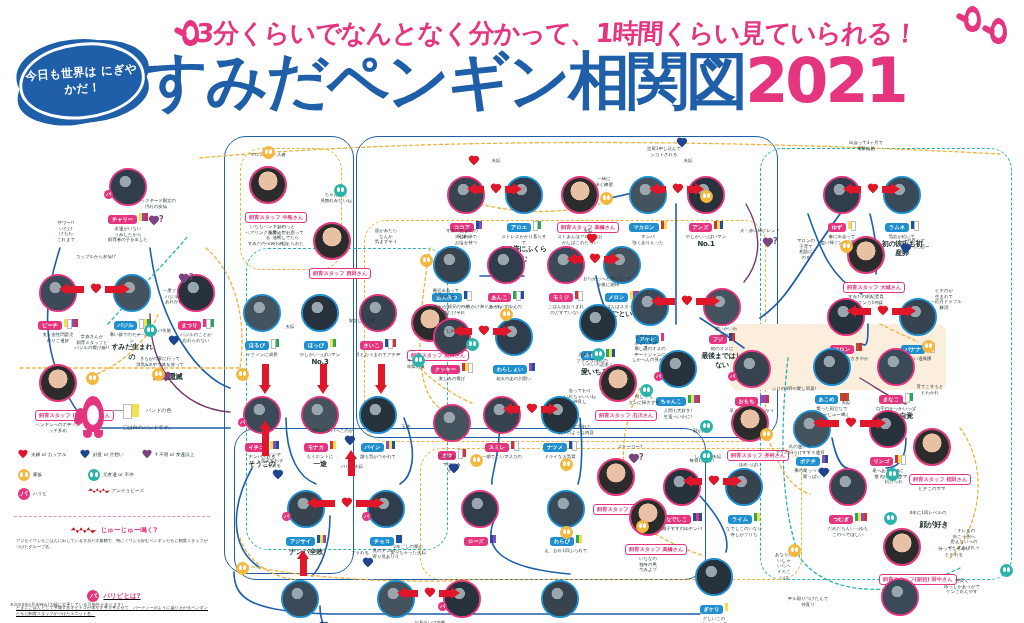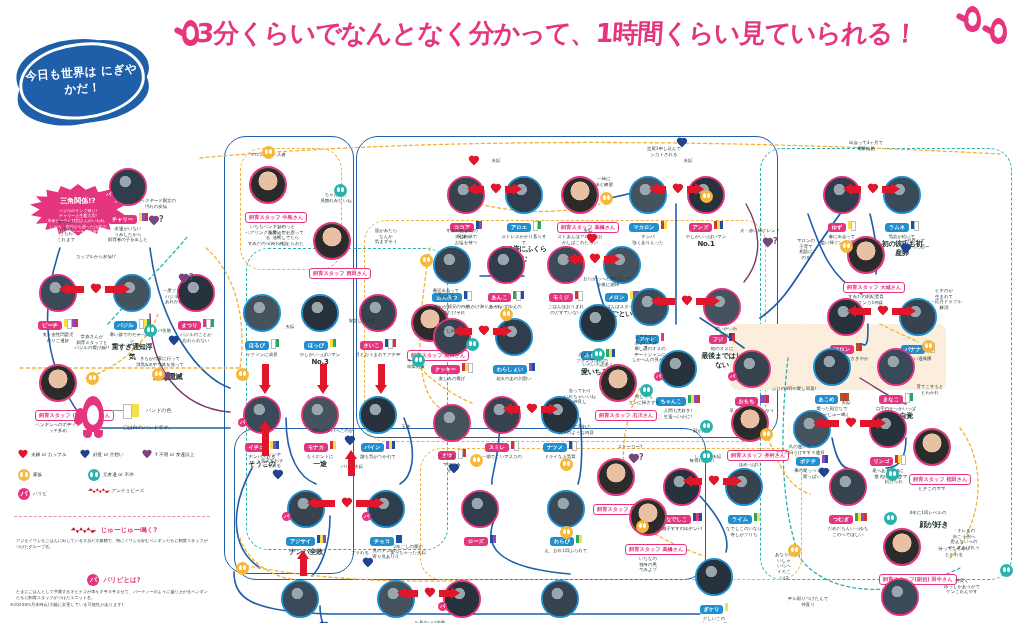--- a/index.html
+++ b/index.html
@@ -154,20 +154,21 @@
   <div id="header">
     <div class="bubble">
       <span>今日も世界は
 にぎやかだ！</span>
     </div>
     <div class="mark-peng a">
         <i></i>
         <u></u>
       </div>
     <div class="kicker">3分くらいでなんとなく分かって、1時間くらい見ていられる！</div>
+    <div class="maintitle"><span>すみだペンギン相関図</span><span class="yearnum">2021</span></div>
     <div class="mark-peng b">
         <i></i>
         <u></u>
       </div>
     <div class="mark-peng c">
         <i></i>
         <u></u>
       </div>
   </div>
 
@@ -225,28 +226,20 @@
         <path d="M640,396 C660,410 680,420 704,428" stroke="#f0b23c" stroke-width="1.3" stroke-dasharray="3 3"></path>
         <path d="M20,240 C120,240 200,240 240,240" stroke="#f0b23c" stroke-width="1.3" stroke-dasharray="3 3"></path>
         <path d="M240,436 C300,450 400,456 470,452" stroke="#f0b23c" stroke-width="1.3" stroke-dasharray="3 3"></path>
         <path d="M200,30 C420,10 700,10 1000,26" stroke="#f0b23c" stroke-width="1.3" stroke-dasharray="3 3"></path>
         <path d="M234,444 C234,470 250,484 330,486 L700,486" stroke="#1f5fa9" stroke-width="1.6"></path>
         <path d="M768,310 C780,340 790,360 810,366" stroke="#f0b23c" stroke-width="1.3" stroke-dasharray="3 3"></path>
         <path d="M960,300 C990,340 980,400 950,430" stroke="#f0b23c" stroke-width="1.3" stroke-dasharray="3 3"></path>
       </g>
     </svg>
 
-    <div class="burst" style="left:30px;top:56px;">
-      <div class="t">三角関係!?</div>
-      <div class="s">バジルのテンク帰り!
-チャリー人生最大局!
-本命ピーチに猛烈さんがいわれ。
-しかも、自分から誘ったはずの
-バジルとピーチが急接!!</div>
-    </div>
 
     <div id="nodes-layer">
         <div class="node female" style="left: 105px; top: 40px;">
           <div class="ring">
             <div class="ph" style="background: radial-gradient(circle at 42% 34%, rgb(154, 166, 174) 0px, rgb(154, 166, 174) 18%, rgb(47, 61, 76) 20%, rgb(47, 61, 76) 100%);"></div>
           </div>
           <div class="pb">パ</div>
           <div style="white-space: nowrap;"><span class="nm">チャリー</span><span class="bands"><b style="background: rgb(243, 224, 74);"></b><b style="background: rgb(140, 75, 189);"></b><b style="background: rgb(208, 51, 58);"></b></span></div>
           <div class="cap">友達がいない
 うみしたから
@@ -258,21 +251,21 @@
           </div>
           <div style="white-space: nowrap;"><span class="nm">ピーチ</span><span class="bands"><b style="background: rgb(243, 224, 74);"></b><b style="background: rgb(255, 255, 255); border: 0.5px solid rgb(187, 187, 187);"></b><b style="background: rgb(140, 75, 189);"></b><b style="background: rgb(208, 51, 58);"></b></span></div>
           <div class="cap">丸々全性問題児
 のりこ通好</div>
         </div>
         <div class="node male" style="left: 109px; top: 146px;">
           <div class="ring">
             <div class="ph" style="background: radial-gradient(circle at 42% 34%, rgb(154, 166, 174) 0px, rgb(154, 166, 174) 18%, rgb(69, 83, 95) 20%, rgb(69, 83, 95) 100%);"></div>
           </div>
           <div style="white-space: nowrap;"><span class="nm">バジル</span><span class="bands"><b style="background: rgb(255, 255, 255); border: 0.5px solid rgb(187, 187, 187);"></b><b style="background: rgb(243, 224, 74);"></b><b style="background: rgb(39, 168, 92);"></b></span></div>
-          <div class="cap">寒い群でのモテペンギン<em>重すぎ通知浮気</em></div>
+          <div class="cap">寒い群でのモテペンギン<em>すみだ生まれの</em></div>
         </div>
         <div class="node female" style="left: 173px; top: 146px;">
           <div class="ring">
             <div class="ph" style="background: radial-gradient(circle at 42% 34%, rgb(154, 166, 174) 0px, rgb(154, 166, 174) 18%, rgb(40, 50, 60) 20%, rgb(40, 50, 60) 100%);"></div>
           </div>
           <div style="white-space: nowrap;"><span class="nm">まつり</span><span class="bands"><b style="background: rgb(229, 53, 127);"></b><b style="background: rgb(255, 255, 255); border: 0.5px solid rgb(187, 187, 187);"></b><b style="background: rgb(39, 168, 92);"></b></span></div>
           <div class="cap">バジルのことが
 忘れられない</div>
         </div>
         <div class="node staff" style="left: 35px; top: 236px;">
@@ -958,20 +951,20 @@
         <div class="lg-item" style="left:74px;"><span class="ansm"></span> <span>アンチョビーズ</span></div>
       </div>
     </div>
 
     <div class="lg-div"></div>
 
     <div class="lg-sec" style="top:138px;">
       <div class="hd"><span class="lg-arrow"></span><span>じゅーじゅー鳴く?</span></div>
       <div class="bd">アジをイワシをごはんに出しているすみだ水族館で、特にイワシを好むペンギンたちに飼育スタッフがつけたグループ名。</div>
     </div>
-    <div class="lg-sec" style="top:186px;">
+    <div class="lg-sec" style="top:202px;text-decoration:underline;">
       <div class="hd"><span class="csm par" style="margin-right:4px;">パ</span><span>パリピとは?</span></div>
       <div class="bd">たまにごはんとして登場するキビナゴが体をキラキラさせて、パーティーのように盛り上がるペンギンたちに飼育スタッフがつけたユニット名。</div>
     </div>
   </div>
 
   <div id="footnote">※2020年5月末時点(大幅に変更している可能性があります)</div>
 </div>
 
 </body></html>

